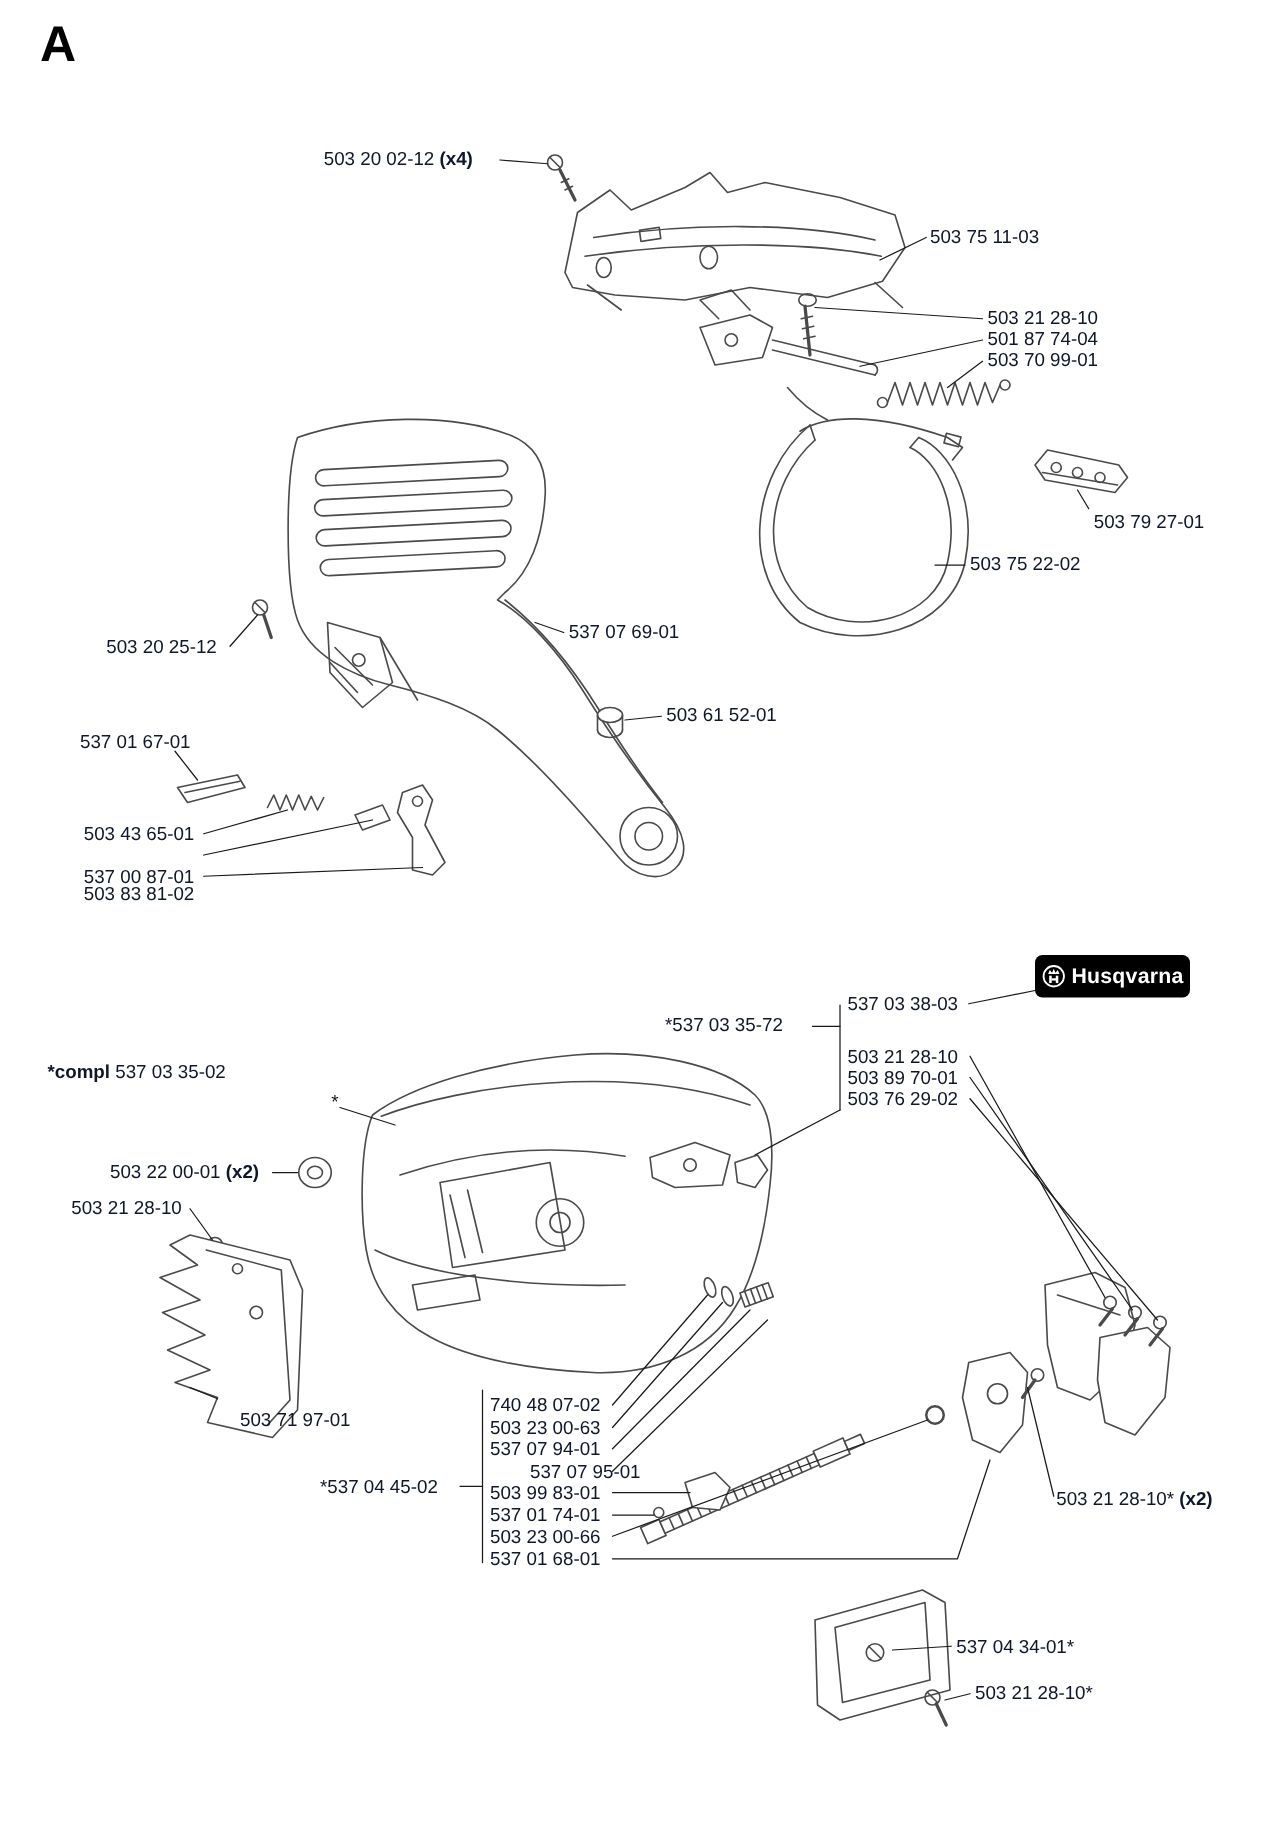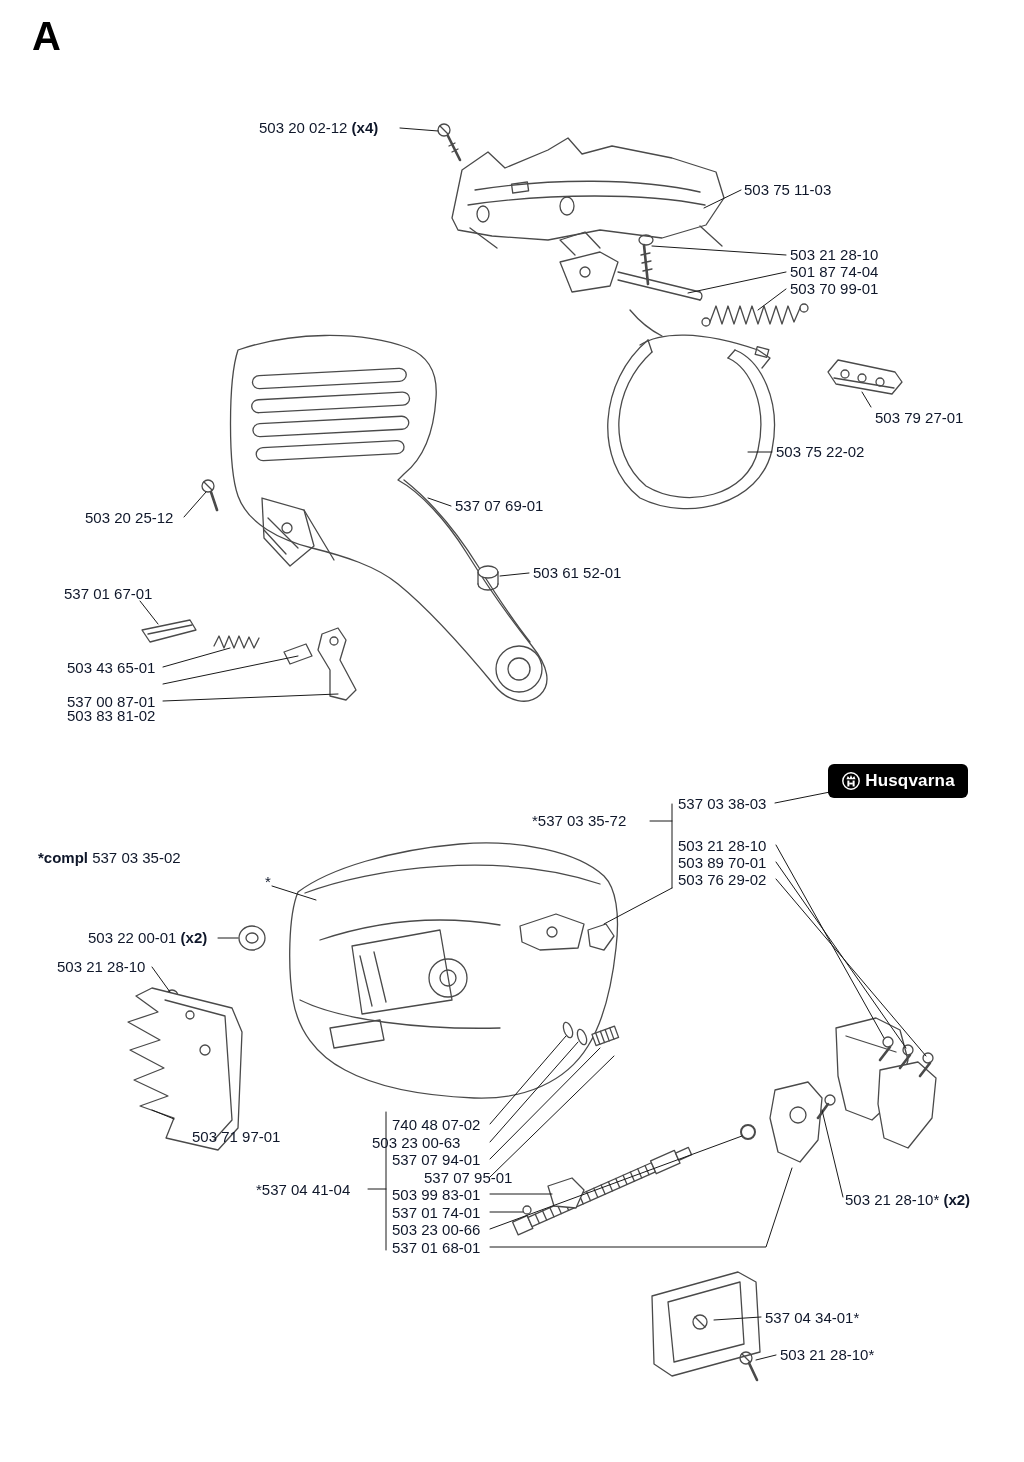--- a/index.html
+++ b/index.html
@@ -7,21 +7,21 @@
         font-family:"Liberation Sans", sans-serif;color:#111;}
   #page-letter{position:absolute;left:32px;top:14px;font-size:40px;font-weight:bold;color:#000;}
   #art{position:absolute;left:0;top:0;}
   #art path,#art line,#art ellipse,#art circle,#art rect,#art polyline{
       stroke:#4a4a4a;fill:none;stroke-width:1.3;stroke-linejoin:round;stroke-linecap:round;}
   #art .fillw{fill:#ffffff;}
   #art .leader{stroke:#1a1a1a;stroke-width:1;}
   #art .thick{stroke-width:2.6;}
   .part-label{position:absolute;font-size:15px;line-height:16px;white-space:nowrap;color:#0f172a;}
   .part-label b{font-weight:bold;}
-  .husq-badge{position:absolute;left:828px;top:764px;width:140px;height:34px;background:#000;
+  .husq-badge{position:absolute;left:828px;top:764px;width:124px;height:34px;background:#000;
       border-radius:6px;display:flex;align-items:center;justify-content:center;gap:4px;}
   .husq-text{color:#fff;font-weight:bold;font-size:17px;letter-spacing:0.2px;}
   .husq-icon{display:flex;align-items:center;}
 </style>
 </head>
 <body>
 
 <div id="page">
 
   <div id="page-letter">A</div>
@@ -310,26 +310,26 @@
       <div class="part-label" style="left: 532px; top: 813px;">*537 03 35-72</div>
       <div class="part-label" style="left: 678px; top: 838px;">503 21 28-10</div>
       <div class="part-label" style="left: 678px; top: 855px;">503 89 70-01</div>
       <div class="part-label" style="left: 678px; top: 872px;">503 76 29-02</div>
       <div class="part-label" style="left: 38px; top: 850px;"><b>*compl</b> 537 03 35-02</div>
       <div class="part-label" style="left: 265px; top: 874px;">*</div>
       <div class="part-label" style="left: 88px; top: 930px;">503 22 00-01<b> (x2)</b></div>
       <div class="part-label" style="left: 57px; top: 959px;">503 21 28-10</div>
       <div class="part-label" style="left: 192px; top: 1113px; margin-top: 16px;">503 71 97-01</div>
       <div class="part-label" style="left: 392px; top: 1117px;">740 48 07-02</div>
-      <div class="part-label" style="left: 372px; top: 1135px;">503 23 00-63</div>
+      <div class="part-label" style="left: 392px; top: 1135px;">503 23 00-63</div>
       <div class="part-label" style="left: 392px; top: 1152px;">537 07 94-01</div>
       <div class="part-label" style="left: 392px; top: 1170px; margin-left: 32px;">537 07 95-01</div>
       <div class="part-label" style="left: 392px; top: 1187px;">503 99 83-01</div>
       <div class="part-label" style="left: 392px; top: 1205px; text-align: right;">537 01 74-01</div>
       <div class="part-label" style="left: 392px; top: 1222px;">503 23 00-66</div>
       <div class="part-label" style="left: 392px; top: 1240px;">537 01 68-01</div>
-      <div class="part-label" style="left: 256px; top: 1182px;">*537 04 41-04</div>
+      <div class="part-label" style="left: 256px; top: 1182px;">*537 04 45-02</div>
       <div class="part-label" style="left: 845px; top: 1192px;">503 21 28-10*<b> (x2)</b></div>
       <div class="part-label" style="left: 765px; top: 1310px;">537 04 34-01*</div>
       <div class="part-label" style="left: 780px; top: 1347px;">503 21 28-10*</div>
     </div>
 
 </div>
 
 </body></html>

